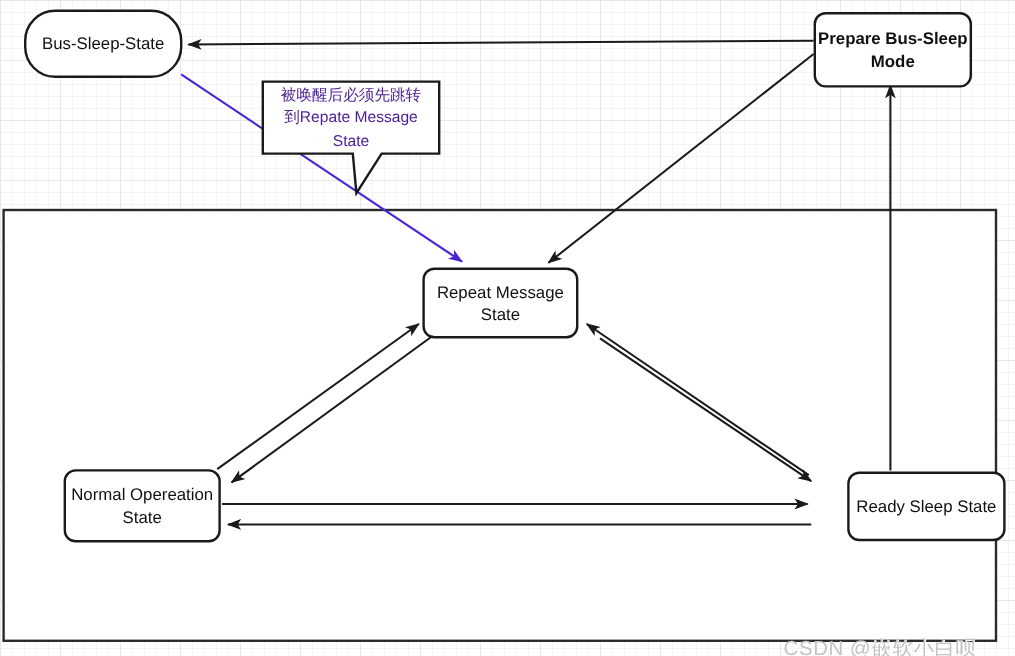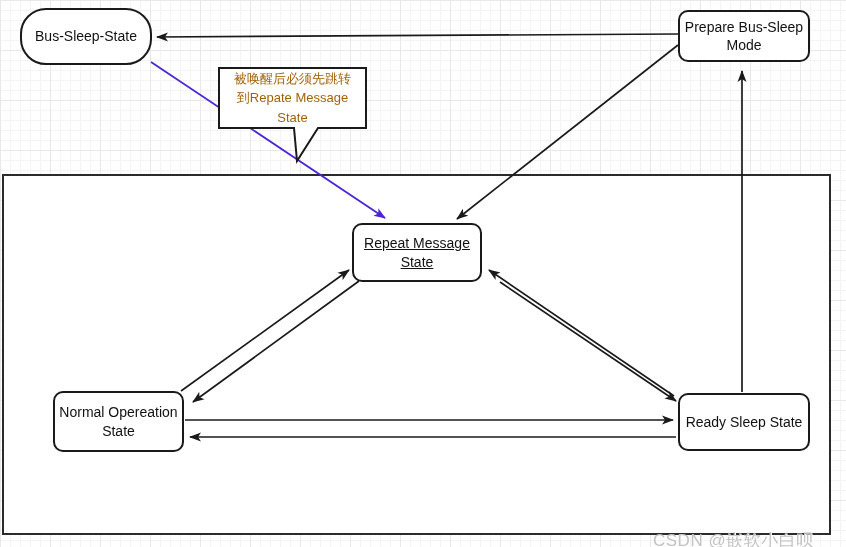--- a/index.html
+++ b/index.html
@@ -16,28 +16,28 @@
   }
   #diagram-svg{position:absolute;left:0;top:0;z-index:1;}
   .node{
     position:absolute;z-index:2;
     background:#ffffff;border:2px solid #1a1a1a;border-radius:10px;
     display:flex;align-items:center;justify-content:center;
     text-align:center;font-size:14px;color:#111111;line-height:1.32;
     white-space:pre-line;box-sizing:border-box;
   }
   #node-bus-sleep      {left:20px;  top:8px;   width:132px; height:57px;border-radius:26px;}
-  #node-prepare        {left:678px; top:10px;  width:132px; height:52px;}
-  #node-repeat         {left:352px; top:223px; width:130px; height:59px;text-decoration:underline;}
+  #node-prepare        {left:678px; top:10px;  width:132px; height:63px;font-weight:bold;}
+  #node-repeat         {left:352px; top:223px; width:130px; height:59px;}
   #node-normal         {left:53px;  top:391px; width:131px; height:61px;}
-  #node-ready          {left:678px; top:393px; width:132px; height:58px;}
+  #node-ready          {left:706px; top:393px; width:132px; height:58px;}
   #callout-text{
     position:absolute;left:219px;top:68px;width:147px;height:60px;z-index:3;
     display:flex;align-items:center;justify-content:center;text-align:center;
-    font-size:13px;line-height:1.5;color:#a16207;white-space:pre-line;
+    font-size:13px;line-height:1.5;color:#4c1d95;white-space:pre-line;
   }
   #watermark{
     position:absolute;left:653px;top:529px;width:185px;z-index:4;
     font-size:17px;color:#c3c3c3;letter-spacing:0.5px;
     text-shadow:1px 1px 0 #ffffff;
   }
 </style>
 </head>
 <body>
 

